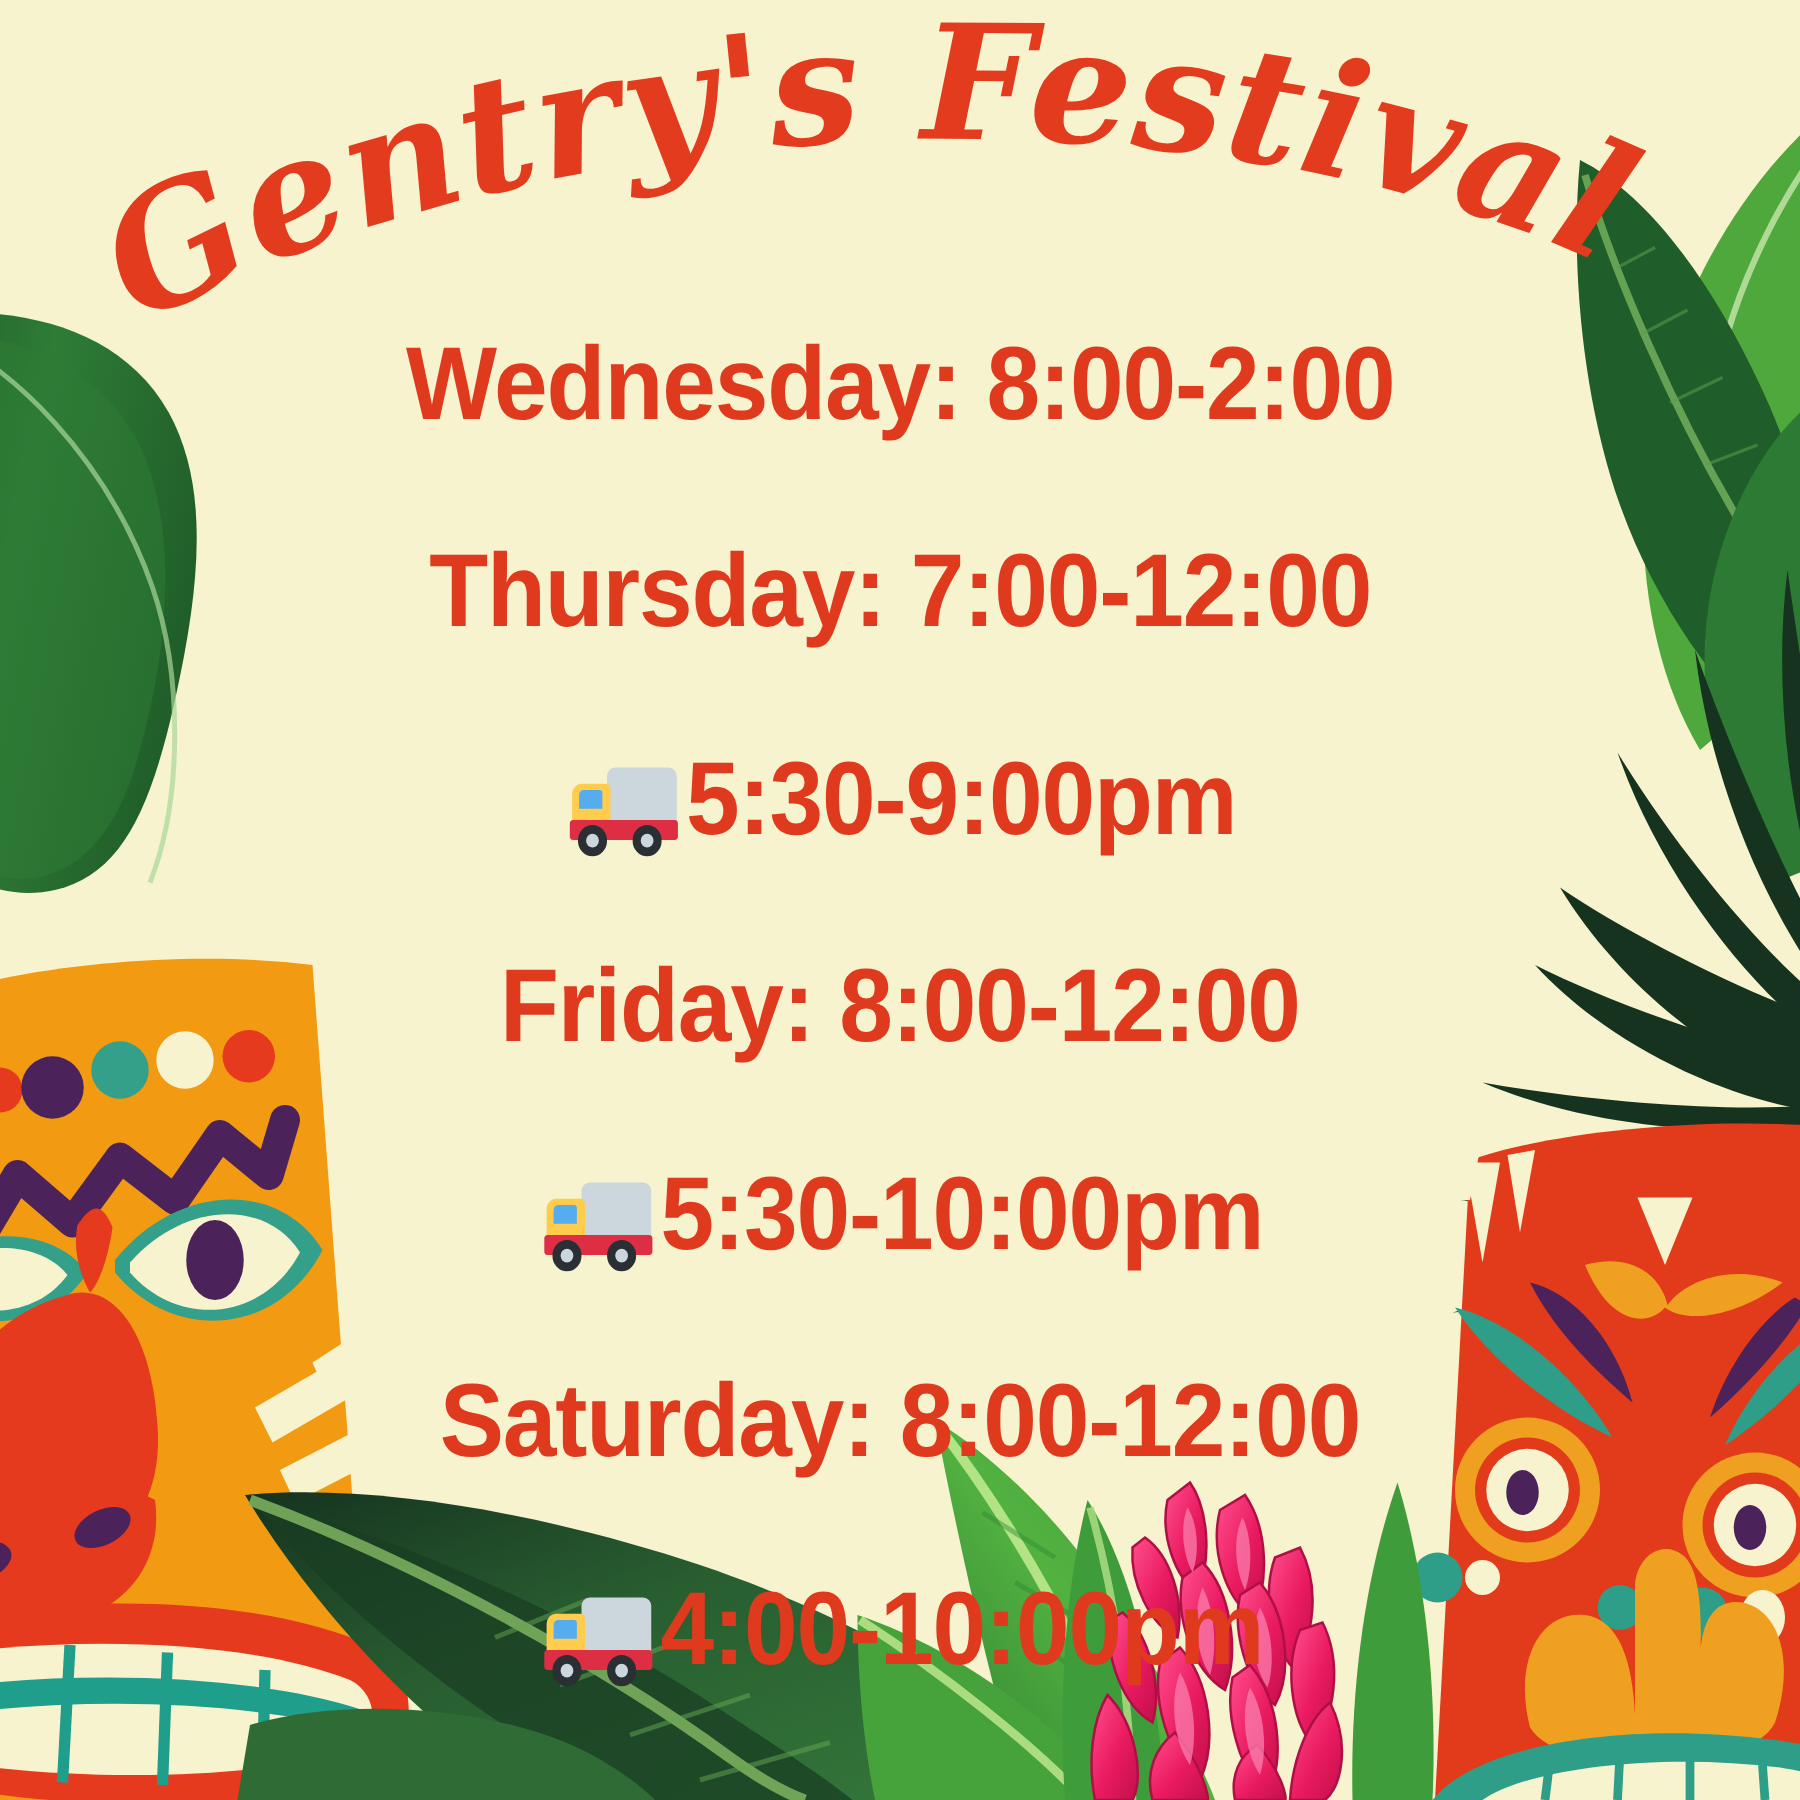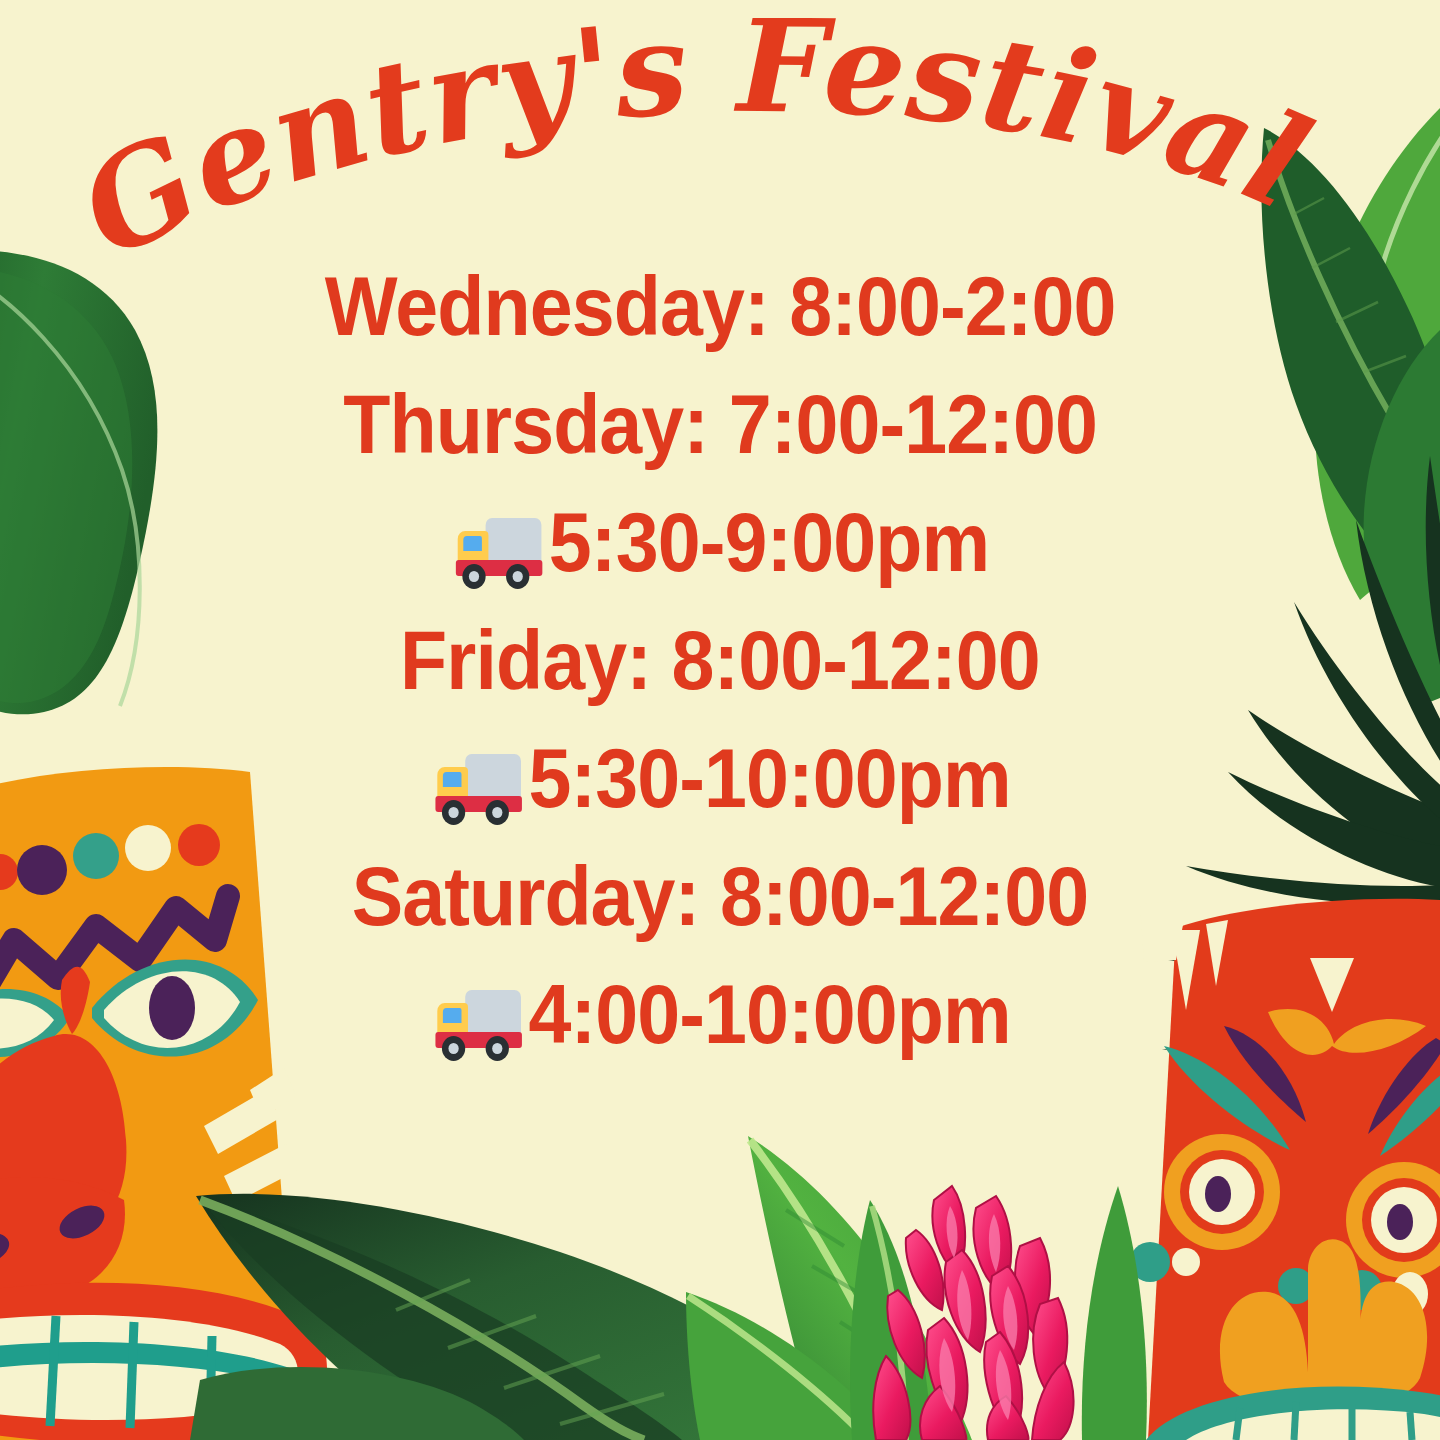--- a/index.html
+++ b/index.html
@@ -43,20 +43,21 @@
   
   #hours {
     position: absolute;
     left: 0;
     top: 248px;
     width: 1440px;
     z-index: 35;
     display: flex;
     flex-direction: column;
     align-items: center;
+    gap: 48px;
   }
   .hours-line {
     color: #e03a1e;
     font-family: "Liberation Sans", sans-serif;
     font-weight: bold;
     font-size: 83px;
     line-height: 118px;
     letter-spacing: -1px;
     white-space: nowrap;
     text-align: center;

